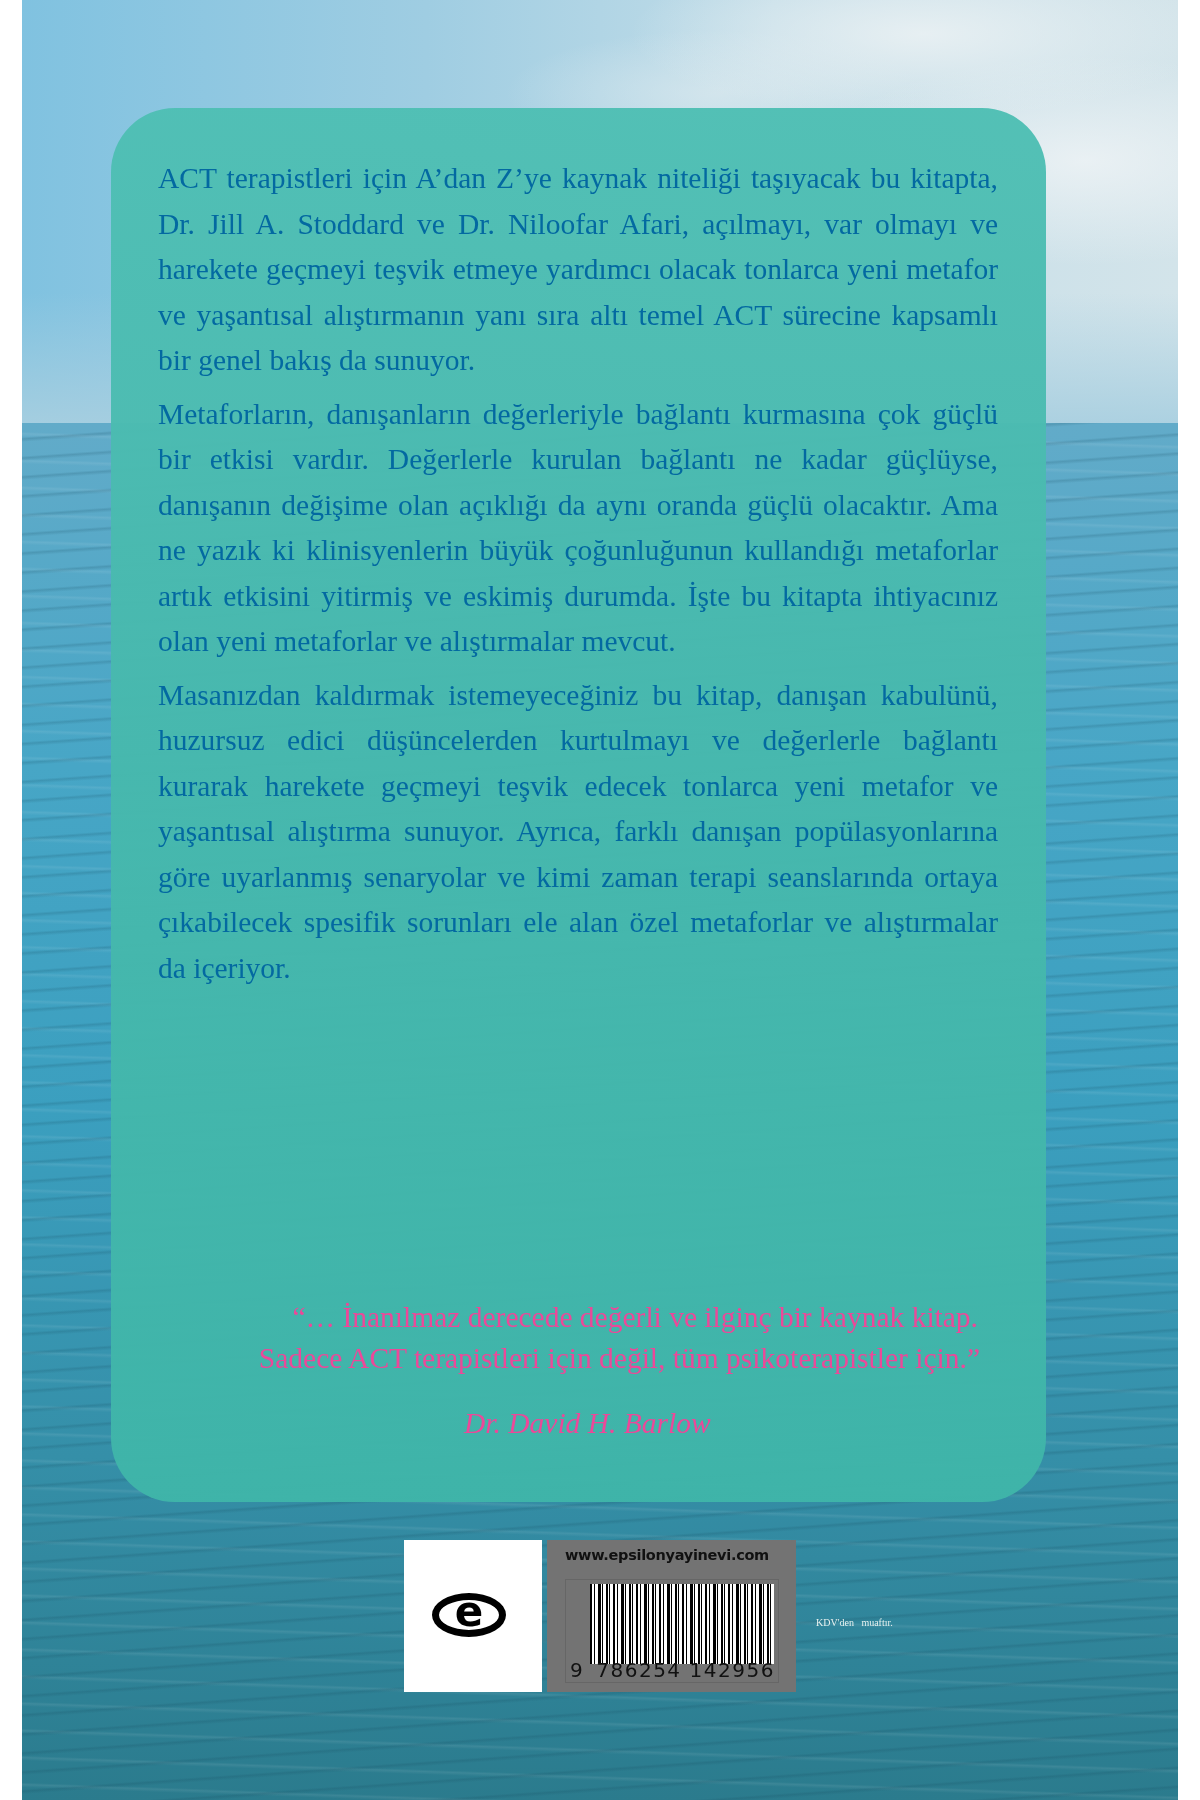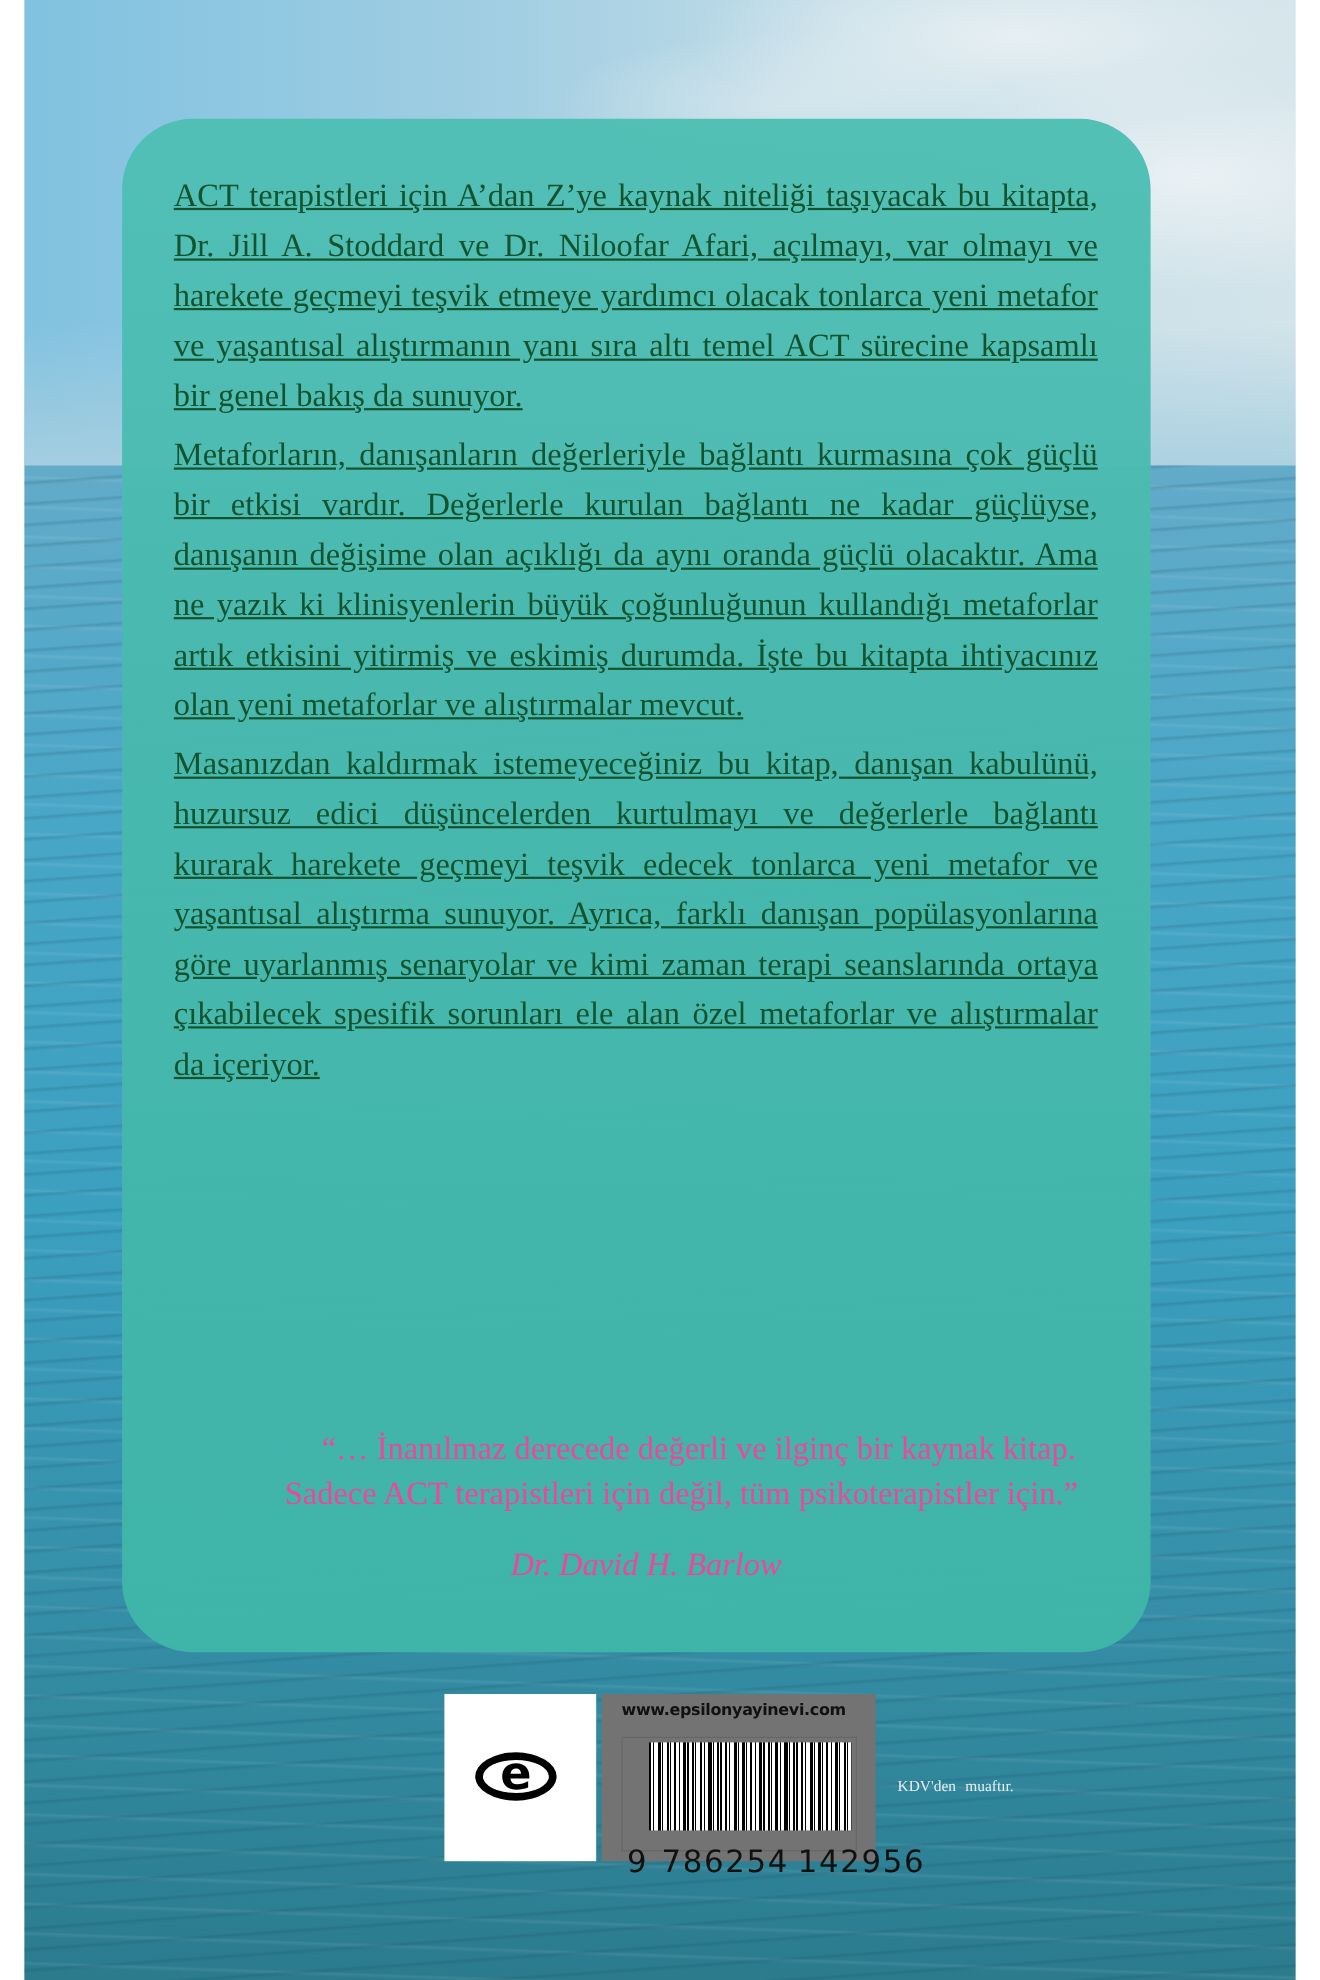--- a/index.html
+++ b/index.html
@@ -32,22 +32,22 @@
         linear-gradient(180deg, #62abc9 0%, #47a6c6 25%, #3b9fbf 50%, #358fa8 75%, #2b7b8d 100%);
     }
     .panel {
       position: absolute; left: 111px; top: 108px; width: 935px; height: 1394px;
       border-radius: 64px;
       background: linear-gradient(180deg, #4fbfb4 0%, #48b9ae 40%, #3fb5a9 100%);
       opacity: 0.97;
     }
     .body-text {
       position: absolute; left: 158px; top: 156px; width: 840px;
-      color: #14532d; font-size: 29.5px; line-height: 45.5px;
-      text-align: justify; hyphens: none; text-decoration: underline;
+      color: #0369a1; font-size: 29.5px; line-height: 45.5px;
+      text-align: justify; hyphens: none;
     }
     .body-text p { margin: 0 0 8px 0; }
     .quote {
       position: absolute; left: 158px; top: 1297px; width: 840px;
       color: #ec4899; font-size: 29.5px; line-height: 41px;
     }
     .quote .q1 { text-align: right; padding-right: 20px; }
     .quote .q2 { text-align: right; padding-right: 18px; }
     .quote .q3 { text-align: right; padding-right: 26px; }
     .quote .q4 { text-align: left; padding-left: 306px; font-style: italic; margin-top: 24px; }
@@ -77,29 +77,29 @@
       border: 1px solid #666; box-sizing: border-box;
     }
     .bars {
       position: absolute; left: 24px; top: 4px; width: 184px; height: 80px;
       background: repeating-linear-gradient(90deg,
         #000 0px, #000 2px, #fff 2px, #fff 4px, #000 4px, #000 5px, #fff 5px, #fff 8px,
         #000 8px, #000 11px, #fff 11px, #fff 12px, #000 12px, #000 13px, #fff 13px, #fff 16px,
         #000 16px, #000 18px, #fff 18px, #fff 19px, #000 19px, #000 20px, #fff 20px, #fff 23px);
     }
     .isbn {
-      position: absolute; left: 4px; top: 96px; width: 204px;
-      font-family: "DejaVu Sans", sans-serif; font-size: 28px; color: #111;
+      position: absolute; left: 4px; top: 78px; width: 204px;
+      font-family: "DejaVu Sans", sans-serif; font-size: 20px; color: #111;
       letter-spacing: 1.5px; white-space: nowrap; background: transparent;
     }
     .isbn .first { margin-right: 12px; }
     .isbn .mid { margin-right: 8px; }
     .kdv {
       position: absolute; left: 816px; top: 1617px;
-      font-size: 14px; color: #e8f2f0; white-space: nowrap; word-spacing: 5px;
+      font-size: 10px; color: #e8f2f0; white-space: nowrap; word-spacing: 5px;
     }
   </style>
 </head>
 <body>
 
 <div class="cover">
   <div class="sky"></div>
   <div class="sea"></div>
 </div>
 

